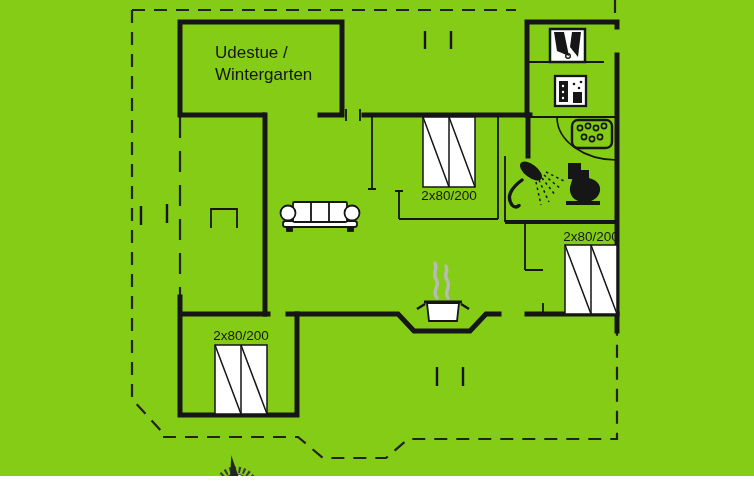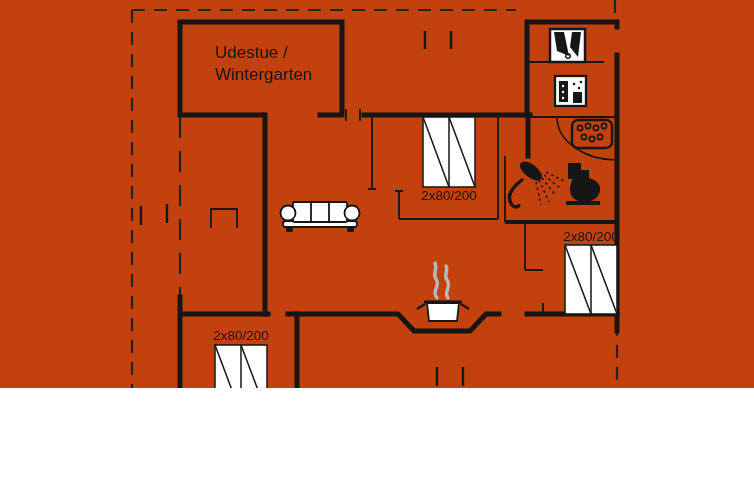--- a/index.html
+++ b/index.html
@@ -1,16 +1,16 @@
 <!DOCTYPE html>
 <html><head>
 <meta charset="utf-8">
 <style>
   html,body{margin:0;padding:0;background:#ffffff;}
-  .canvas{position:relative;width:754px;height:388px;background:#c2410c;overflow:hidden;
+  .canvas{position:relative;width:754px;height:476px;background:#84cc16;overflow:hidden;
           font-family:"Liberation Sans", sans-serif;}
   .canvas svg{position:absolute;left:0;top:0;display:block;}
   text{font-family:"Liberation Sans", sans-serif;fill:#161616;}
   .room-label{font-size:17px;}
   .bed-label{font-size:13.5px;text-anchor:middle;}
 </style>
 </head>
 <body>
 
 <div class="canvas">

